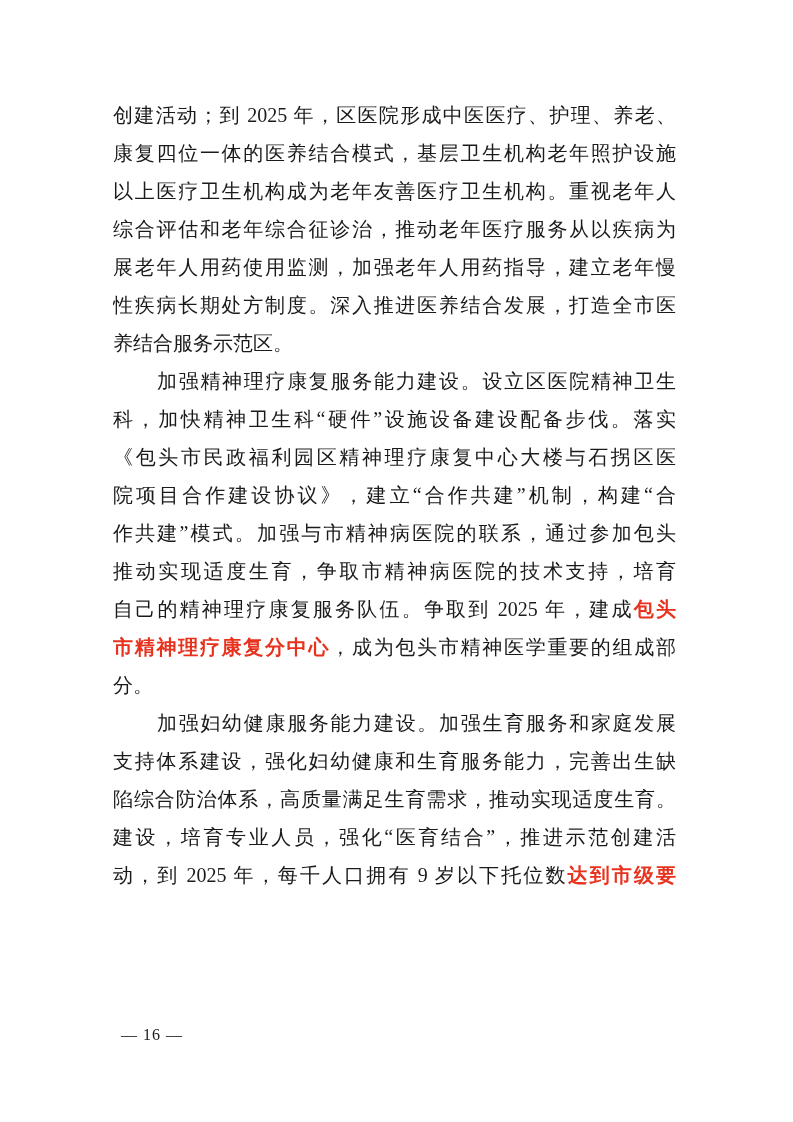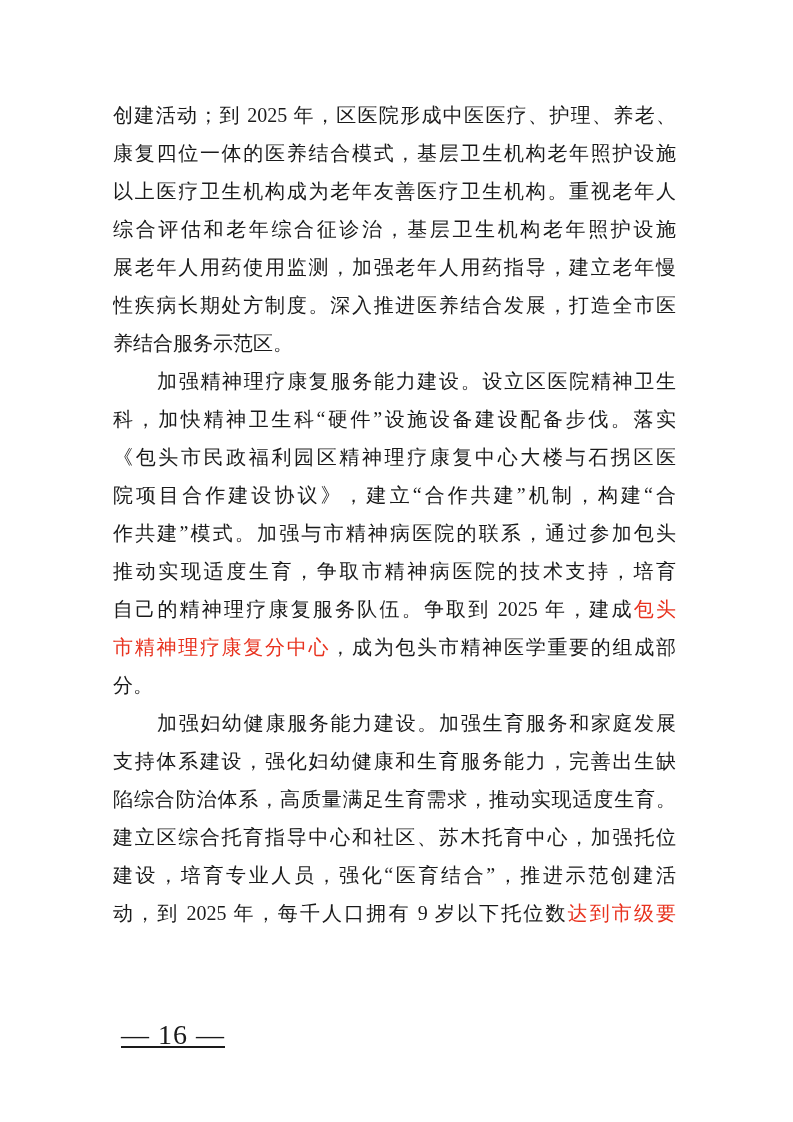--- a/index.html
+++ b/index.html
@@ -32,54 +32,52 @@
     text-justify: inter-ideograph;
   }
   .line.end {
     text-align-last: left;
   }
   .line.indent {
     text-indent: 44px;
   }
   .seg-normal { font-weight: normal; color: var(--text, #1a1a1a); }
   .seg-bold   { font-weight: normal;   color: var(--text, #1a1a1a); }
-  .seg-red    { font-weight: normal; color: var(--red, #e8321e); }
+  .seg-red    { font-weight: bold; color: var(--red, #e8321e); }
   .footer {
     position: absolute;
     left: 121px;
     top: 1022px;
-    font-size: 28px;
+    font-size: 16px;
     line-height: 26px;
     color: var(--text, #1a1a1a);
     letter-spacing: 1px;
-    text-decoration: underline;
   }
 </style>
 </head>
 <body>
 
 <div class="page">
   <div class="content">
       <div class="line"><span class="seg-normal">创建活动；到 2025 年，区医院形成中医医疗、护理、养老、</span></div>
       <div class="line"><span class="seg-normal">康复四位一体的医养结合模式，基层卫生机构老年照护设施</span></div>
       <div class="line"><span class="seg-normal">以上医疗卫生机构成为老年友善医疗卫生机构。重视老年人</span></div>
-      <div class="line"><span class="seg-normal">综合评估和老年综合征诊治，基层卫生机构老年照护设施</span></div>
+      <div class="line"><span class="seg-normal">综合评估和老年综合征诊治，推动老年医疗服务从以疾病为</span></div>
       <div class="line"><span class="seg-normal">展老年人用药使用监测，加强老年人用药指导，建立老年慢</span></div>
       <div class="line"><span class="seg-normal">性疾病长期处方制度。深入推进医养结合发展，打造全市医</span></div>
       <div class="line end"><span class="seg-normal">养结合服务示范区。</span></div>
       <div class="line indent"><span class="seg-bold">加强精神理疗康复服务能力建设。</span><span class="seg-normal">设立区医院精神卫生</span></div>
       <div class="line"><span class="seg-normal">科，加快精神卫生科“硬件”设施设备建设配备步伐。落实</span></div>
       <div class="line"><span class="seg-normal">《包头市民政福利园区精神理疗康复中心大楼与石拐区医</span></div>
       <div class="line"><span class="seg-normal">院项目合作建设协议》，建立“合作共建”机制，构建“合</span></div>
       <div class="line"><span class="seg-normal">作共建”模式。加强与市精神病医院的联系，通过参加包头</span></div>
       <div class="line"><span class="seg-normal">推动实现适度生育，争取市精神病医院的技术支持，培育</span></div>
       <div class="line"><span class="seg-normal">自己的精神理疗康复服务队伍。争取到 2025 年，建成</span><span class="seg-red">包头</span></div>
       <div class="line"><span class="seg-red">市精神理疗康复分中心</span><span class="seg-normal">，成为包头市精神医学重要的组成部</span></div>
       <div class="line end"><span class="seg-normal">分。</span></div>
       <div class="line indent"><span class="seg-bold">加强妇幼健康服务能力建设。</span><span class="seg-normal">加强生育服务和家庭发展</span></div>
       <div class="line"><span class="seg-normal">支持体系建设，强化妇幼健康和生育服务能力，完善出生缺</span></div>
       <div class="line"><span class="seg-normal">陷综合防治体系，高质量满足生育需求，推动实现适度生育。</span></div>
-      <div class="line"><span class="seg-normal">建立区综合托育指导中心和社区、苏木托育中心，加强托位</span></div>
       <div class="line"><span class="seg-normal">建设，培育专业人员，强化“医育结合”，推进示范创建活</span></div>
       <div class="line"><span class="seg-normal">动，到 2025 年，每千人口拥有 9 岁以下托位数</span><span class="seg-red">达到市级要</span></div>
     </div>
   <div class="footer">— 16 —</div>
 </div>
 
 </body></html>

